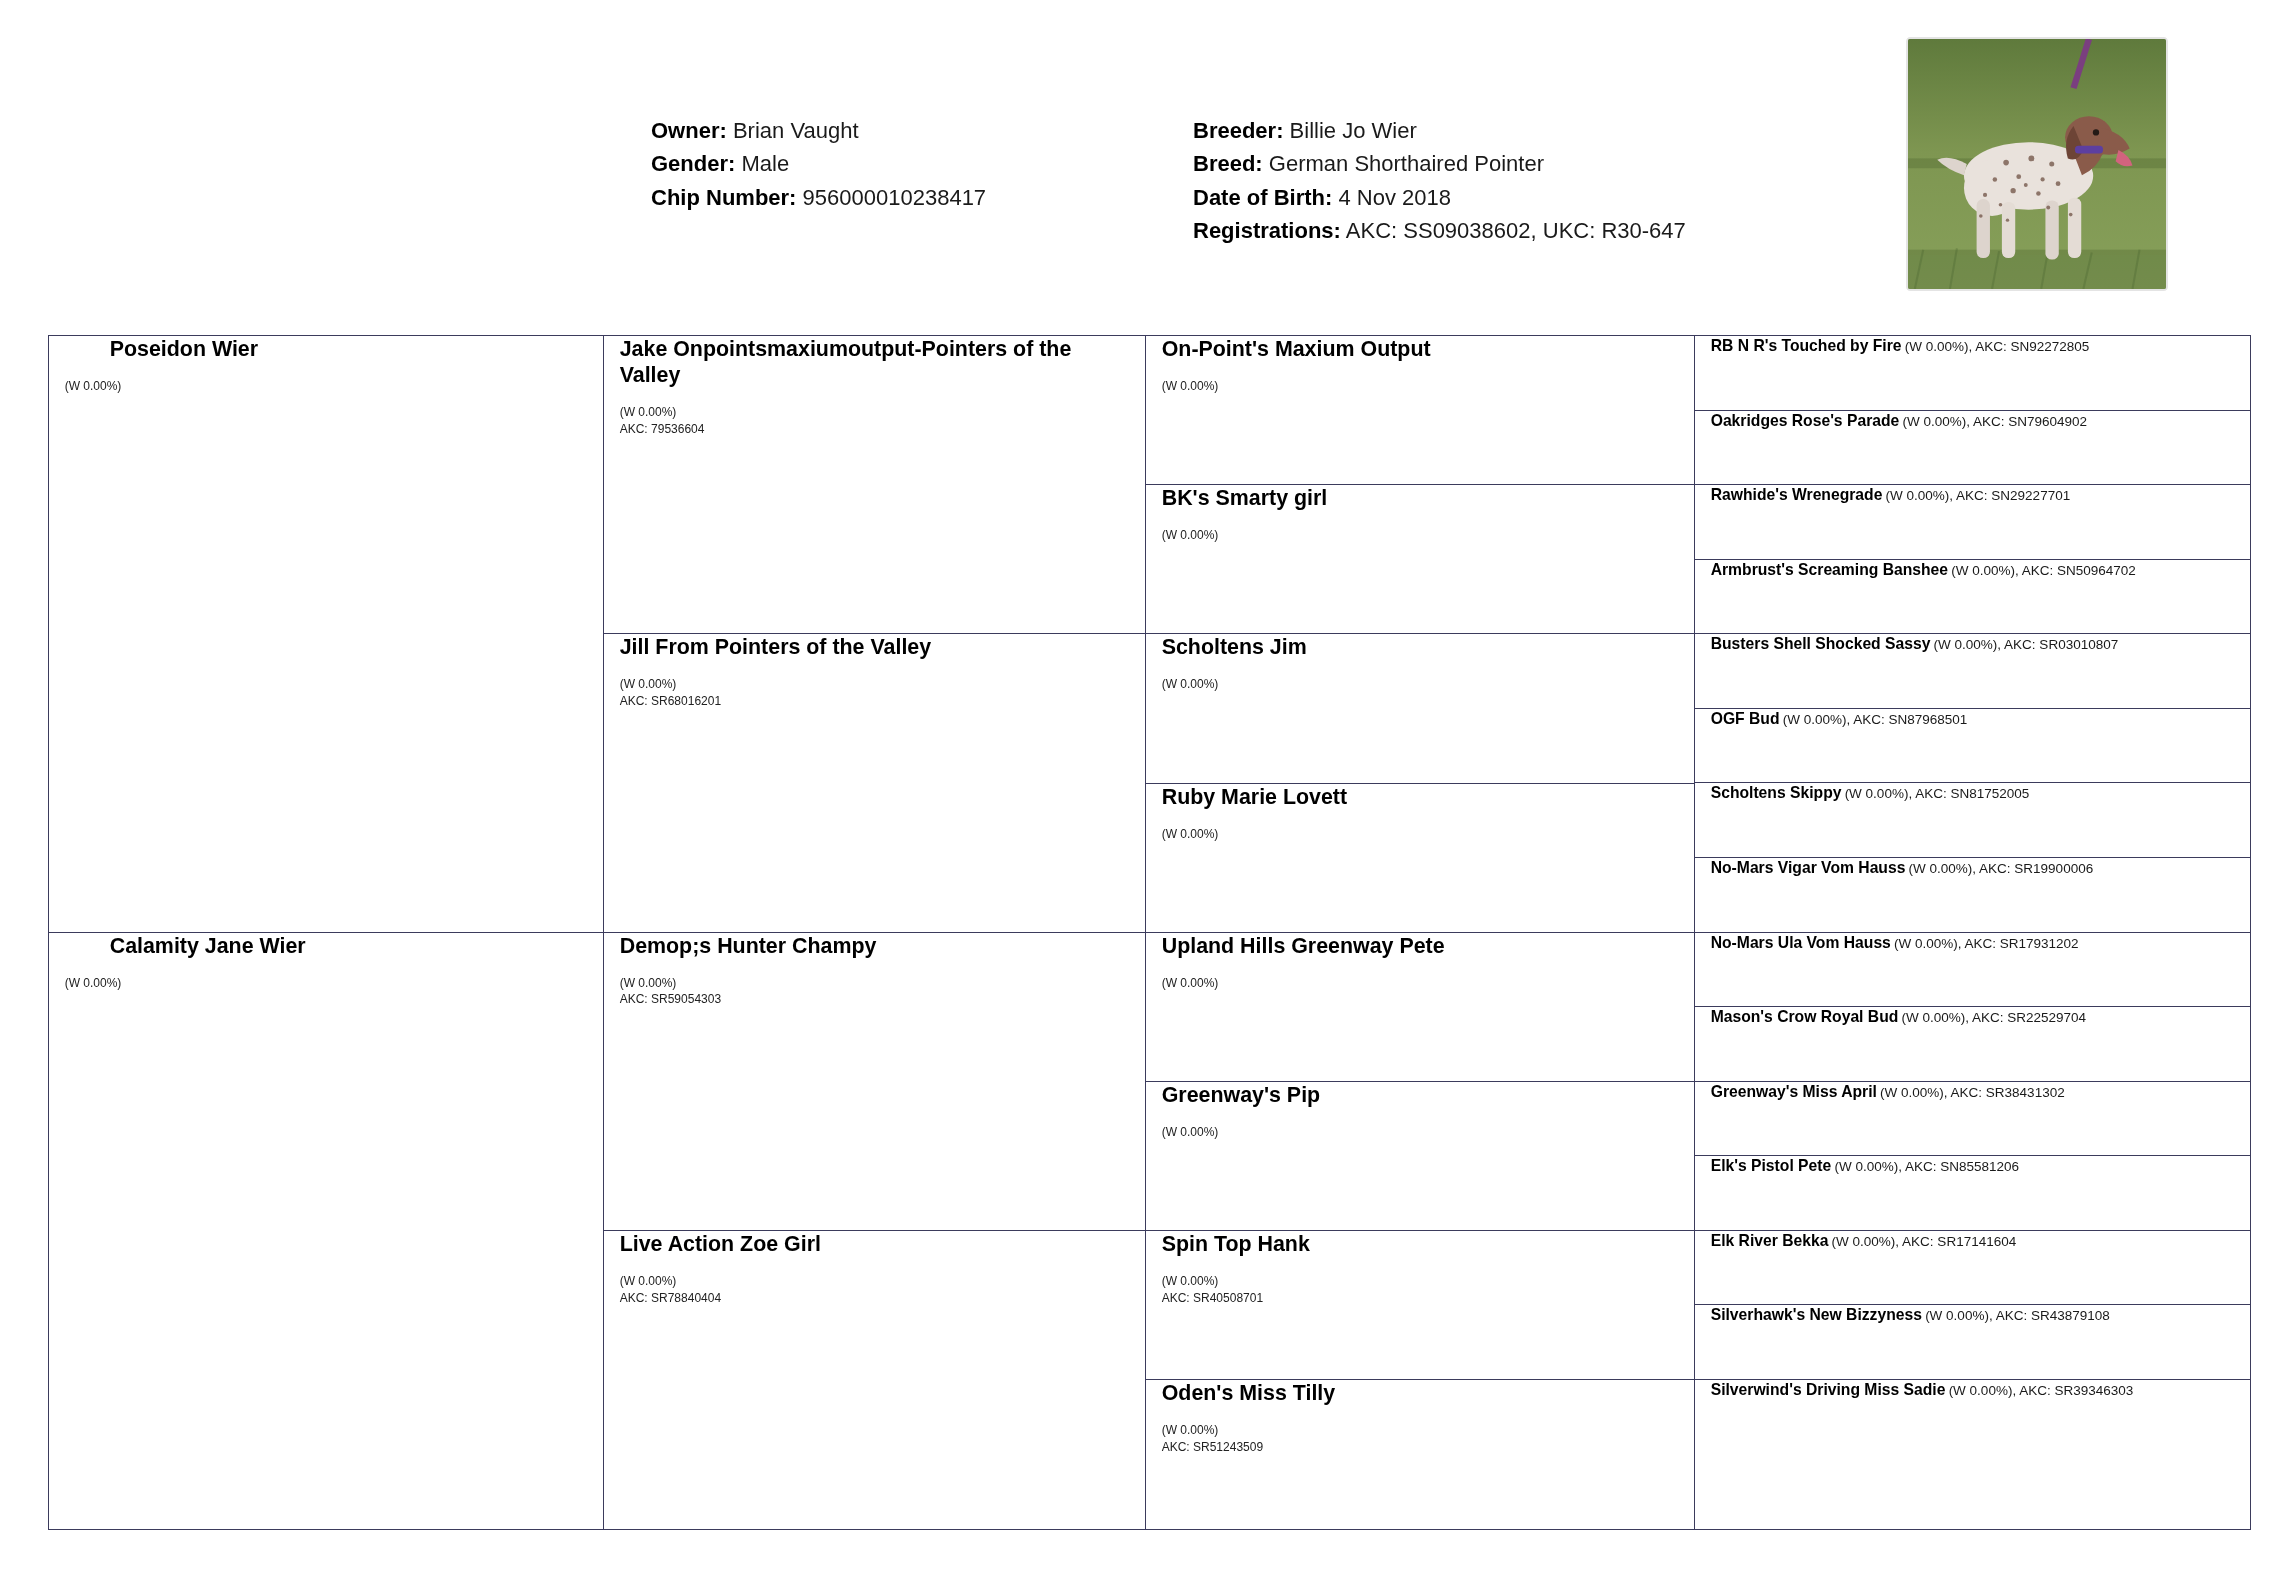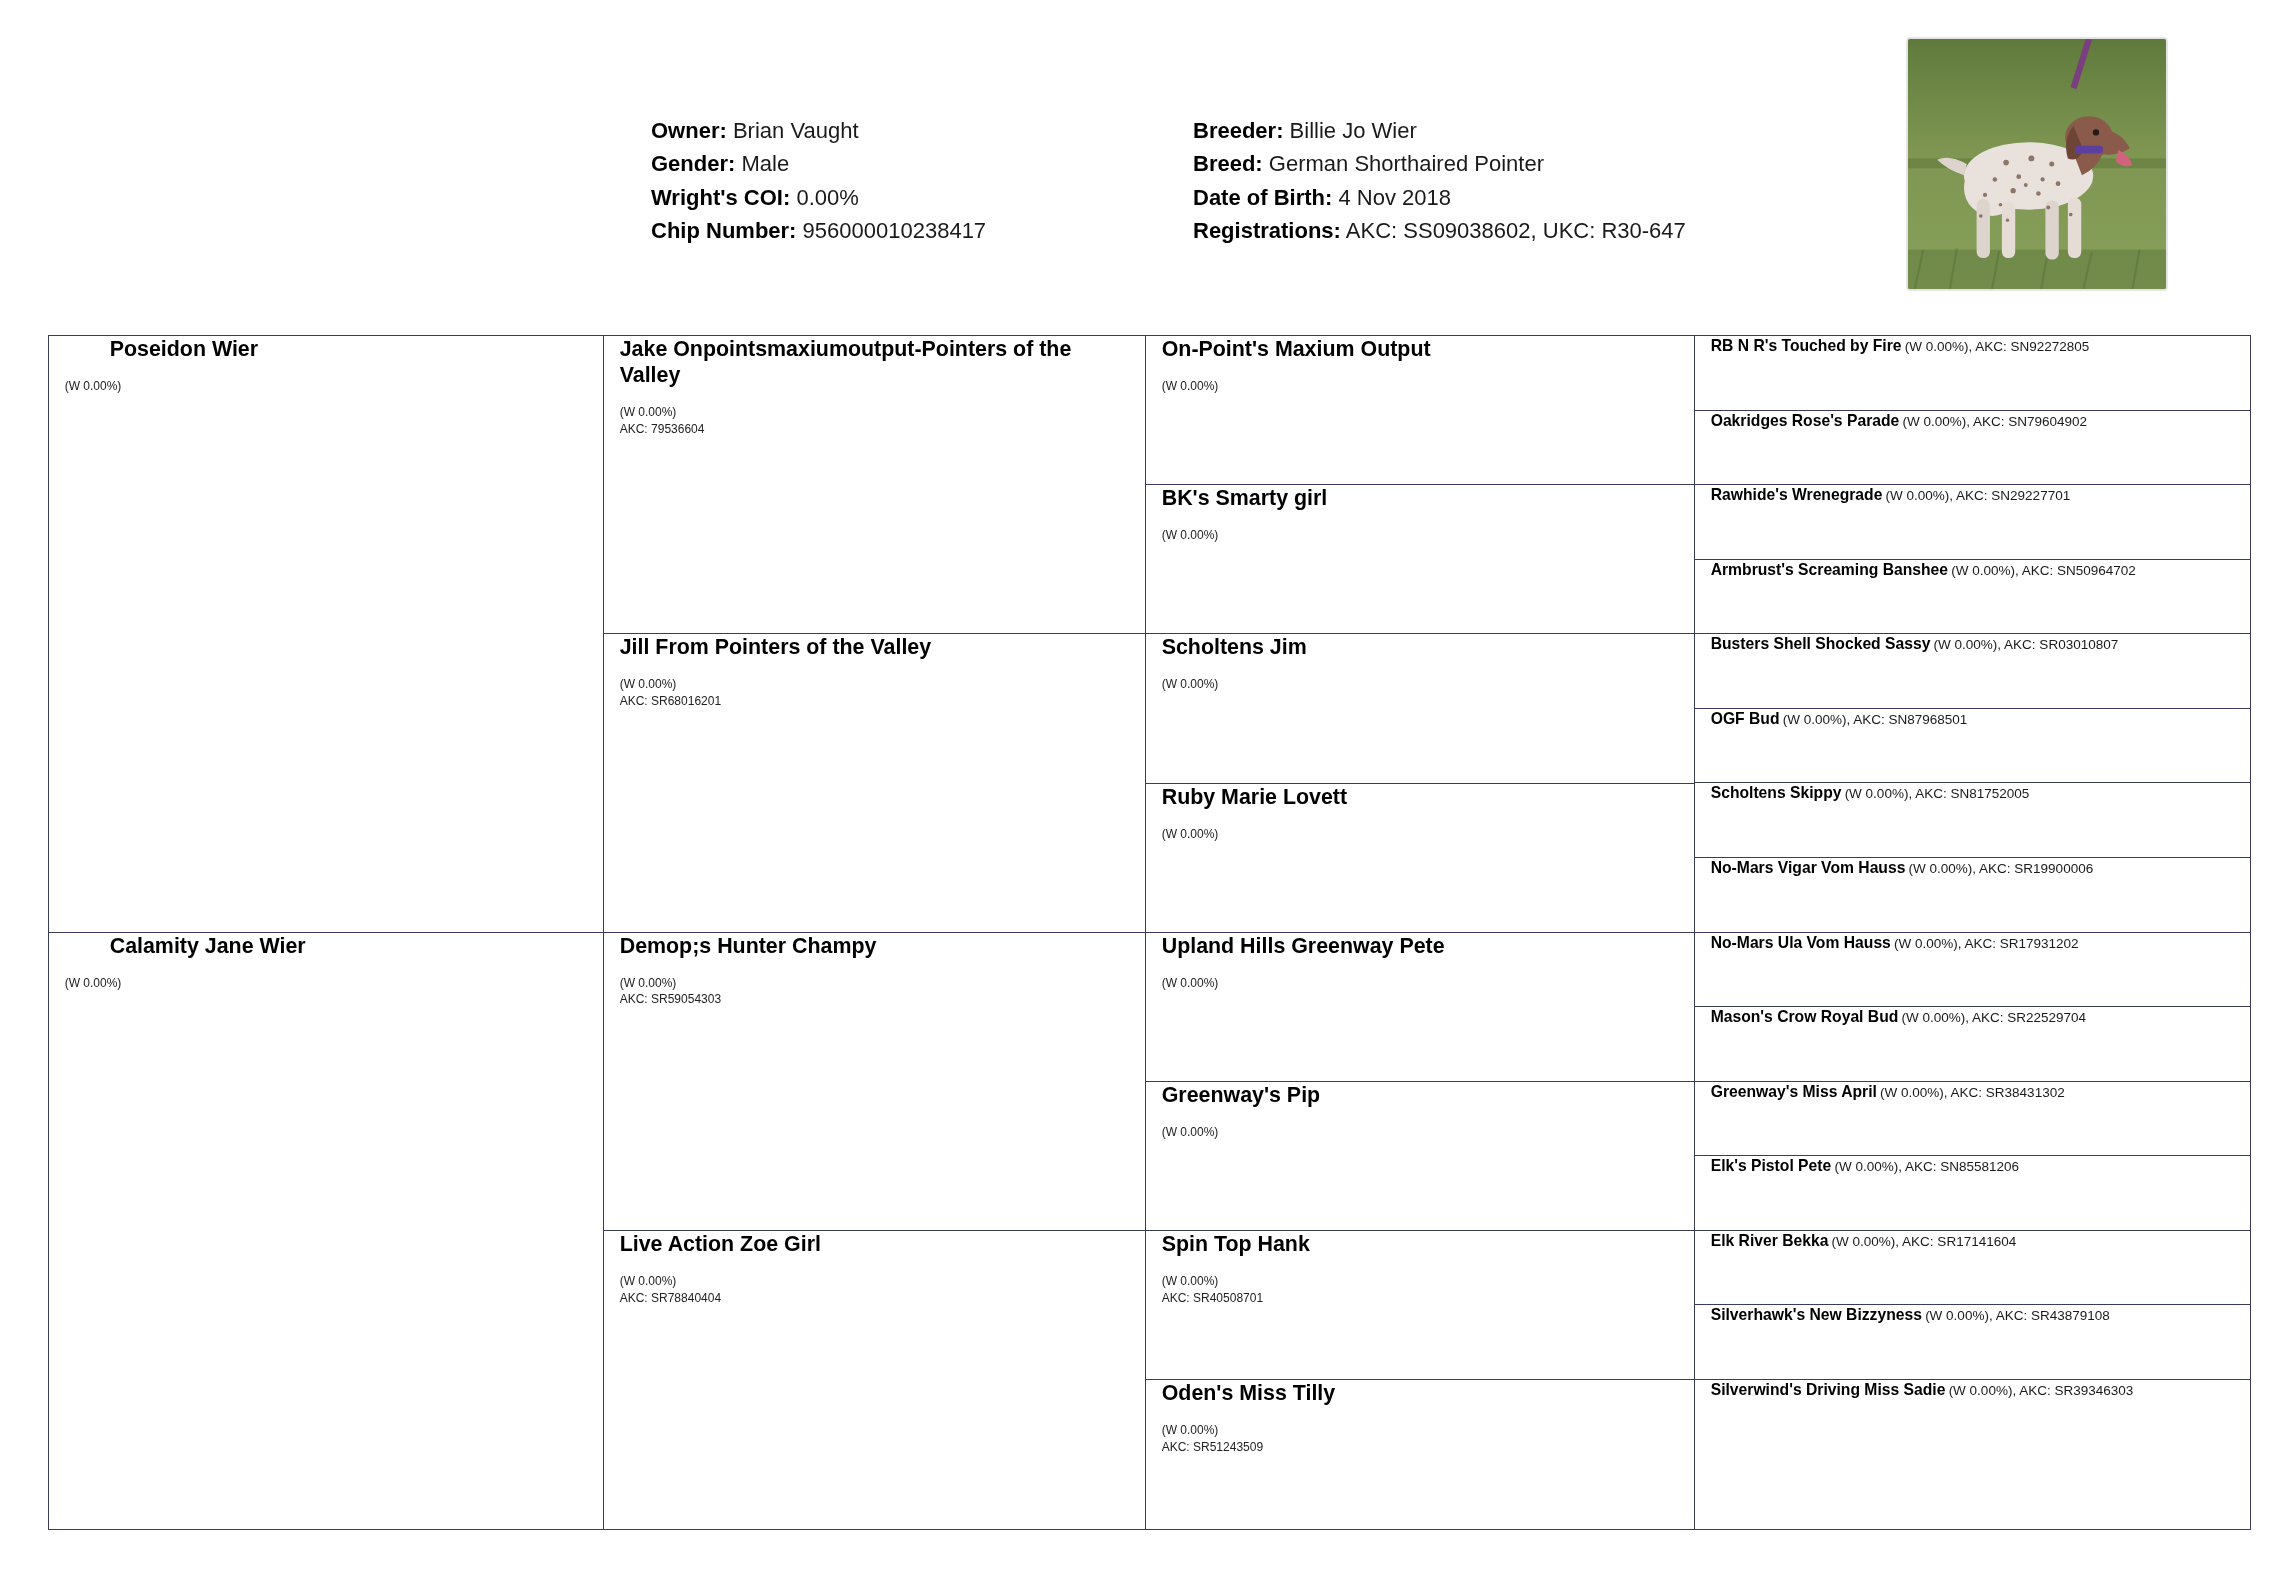--- a/index.html
+++ b/index.html
@@ -135,24 +135,20 @@
 
   <div class="info-cols">
     <div class="info-col">
       <div class="info-row">
         <span class="info-label">Owner:</span>
         <span class="info-val">Brian Vaught</span>
       </div>
       <div class="info-row">
         <span class="info-label">Gender:</span>
         <span class="info-val">Male</span>
-      </div>
-      <div class="info-row">
-        <span class="info-label">Wright's COI:</span>
-        <span class="info-val">0.00%</span>
       </div>
       <div class="info-row">
         <span class="info-label">Chip Number:</span>
         <span class="info-val">956000010238417</span>
       </div>
     </div>
 
     <div class="info-col">
       <div class="info-row">
         <span class="info-label">Breeder:</span>

